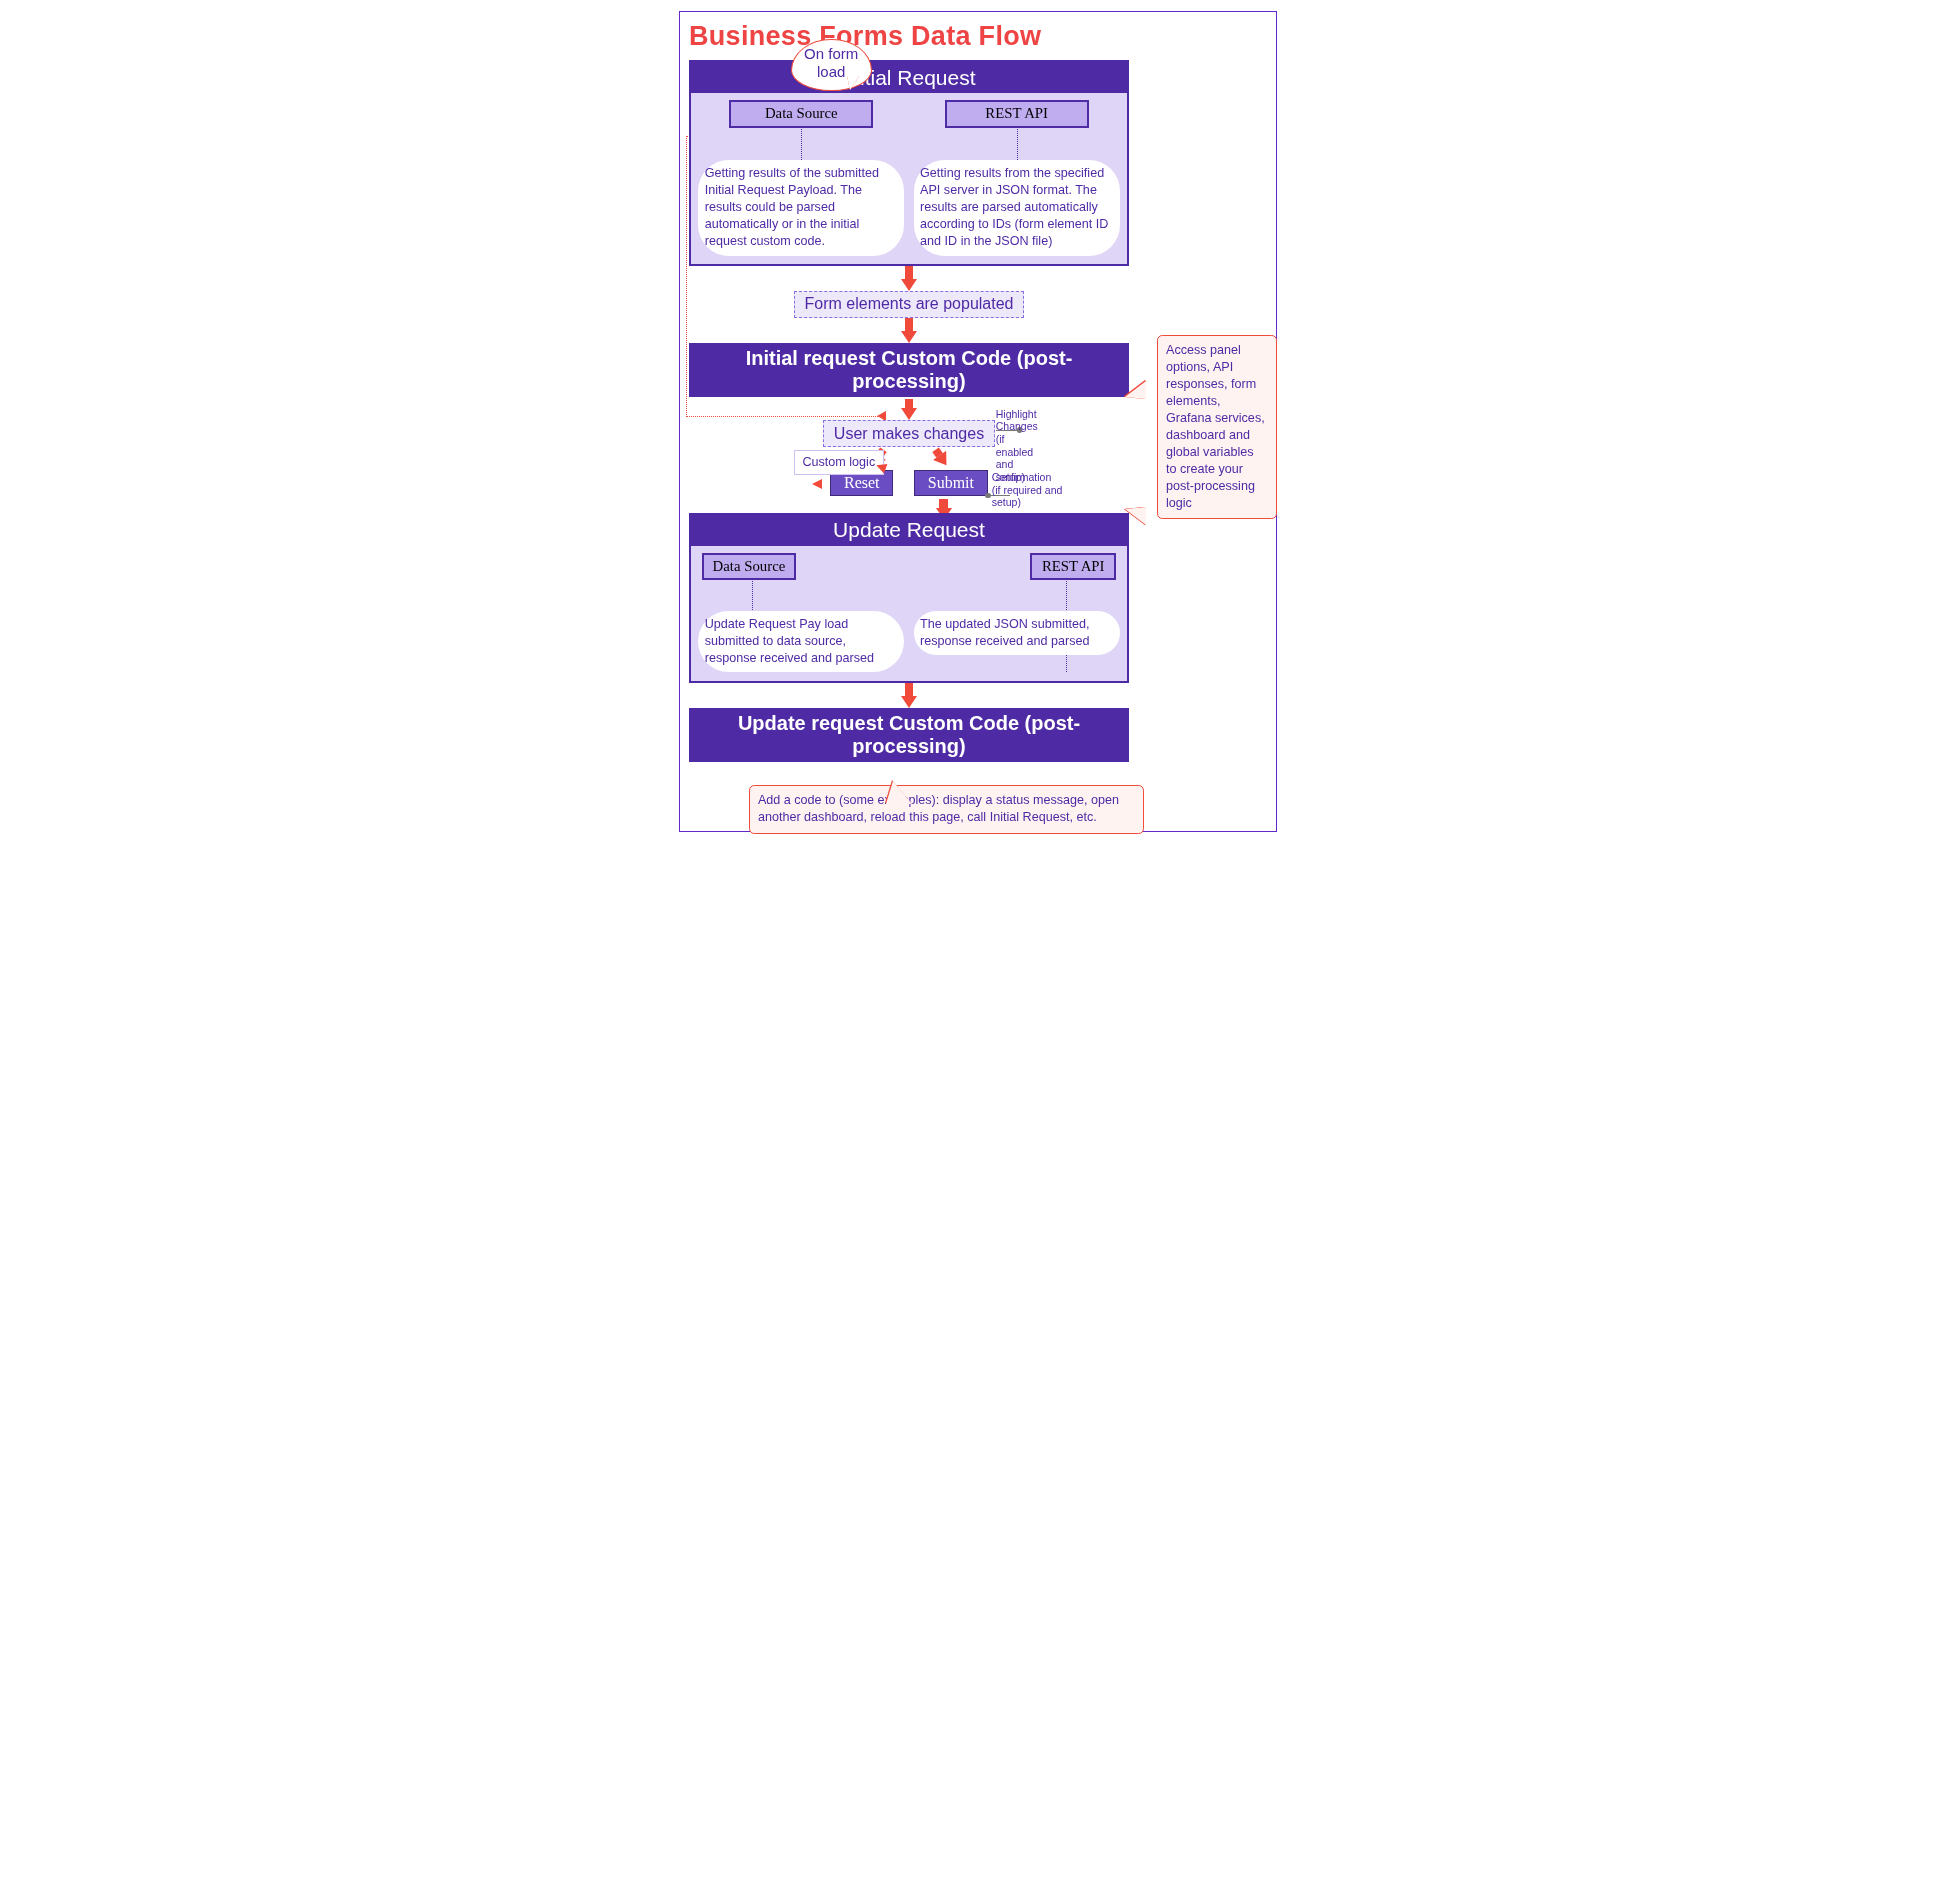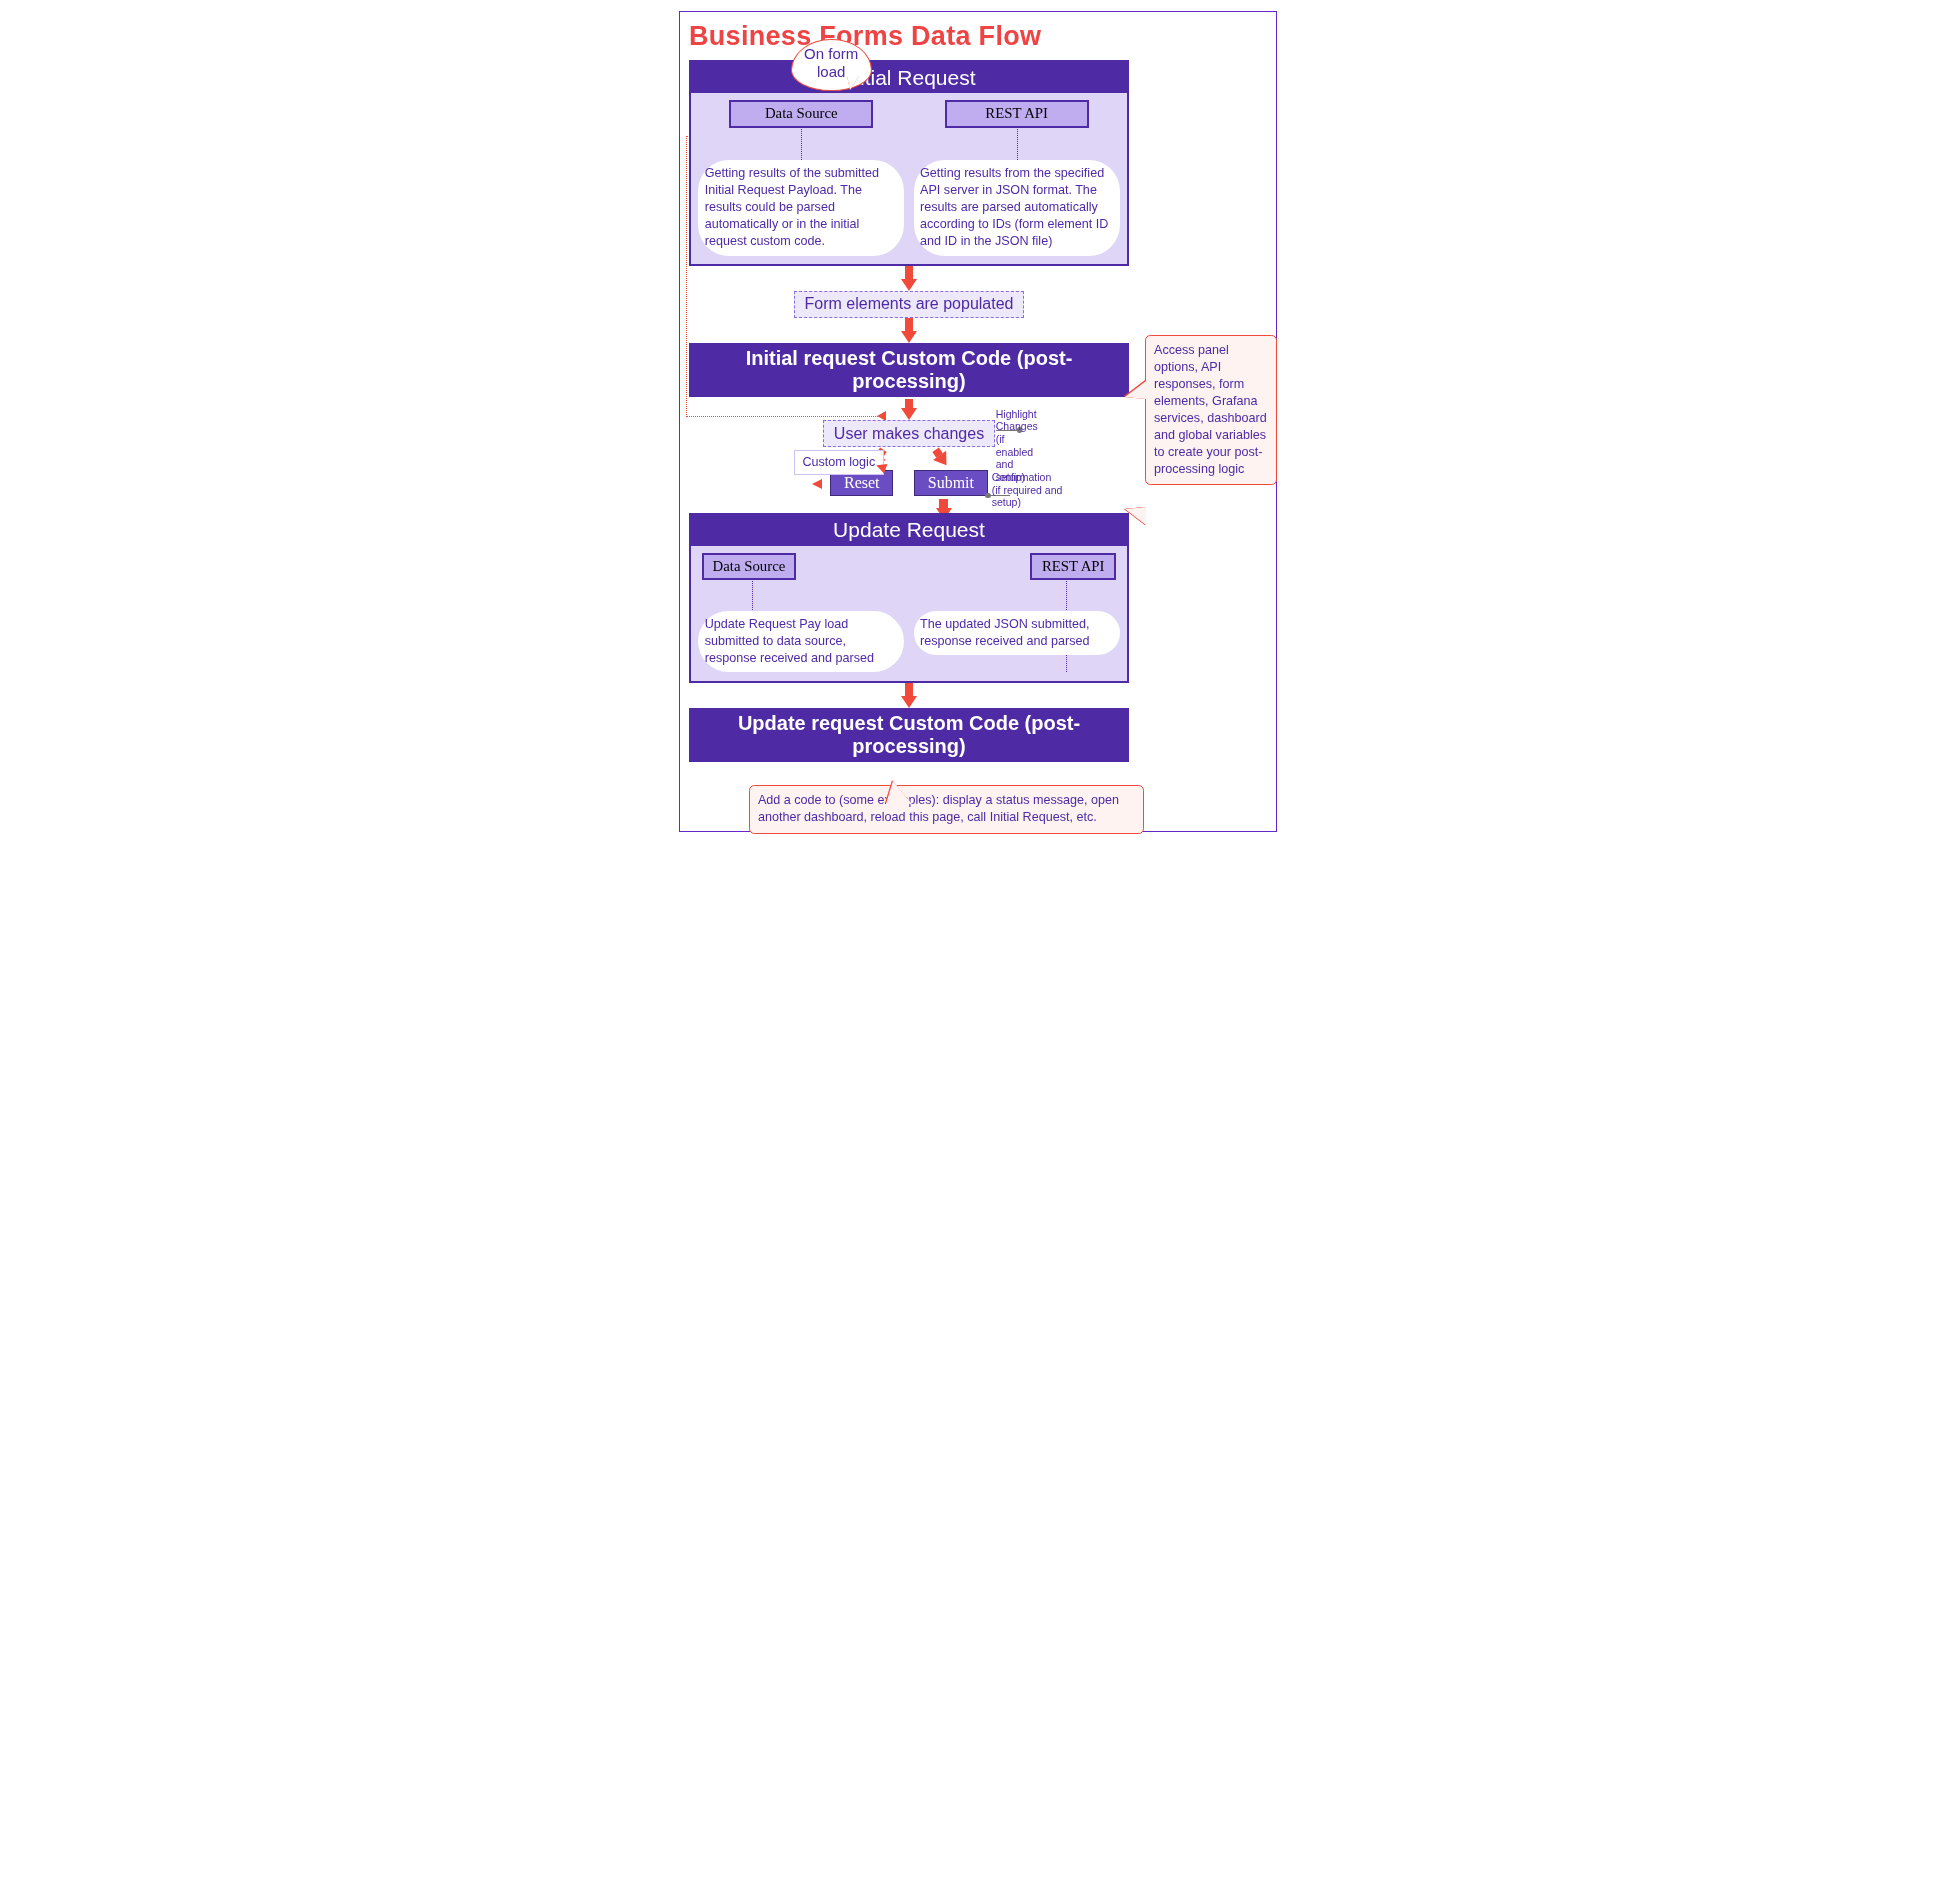--- a/index.html
+++ b/index.html
@@ -108,21 +108,21 @@
   position: absolute;
   background: #fff3f1;
   border: 1.1px solid #f04a3a;
   border-radius: 5.3px;
   color: #4e2aa5;
   font-size: 12.6px;
   line-height: 1.35;
   padding: 6.3px 8.4px;
   z-index: 5;
 }
-.callout-right { right: -1.1px; top: 323px; width: 132px; }
+.callout-right { right: -1.1px; top: 323px; width: 120px; }
 .callout-bottom { left: 69px; bottom: -2.1px; right: 132px; }
 
 .on-form-load {
   position: absolute;
   top: 27px;
   left: 111px;
   background: #fff;
   border: 0.5px solid #f04a3a;
   border-radius: 50% 50% 50% 50% / 60% 60% 40% 40%;
   padding: 5.3px 12.6px 9.5px 12.6px;

